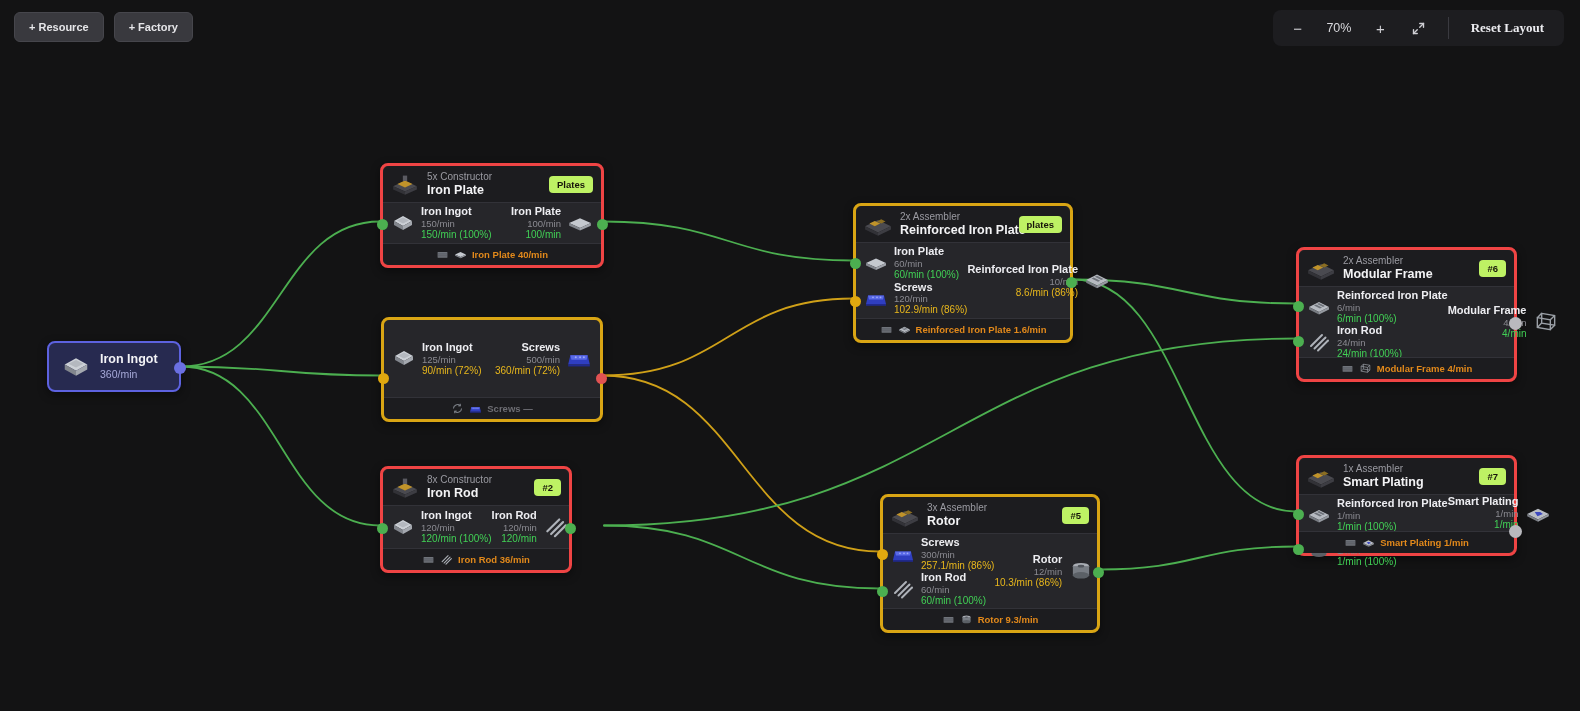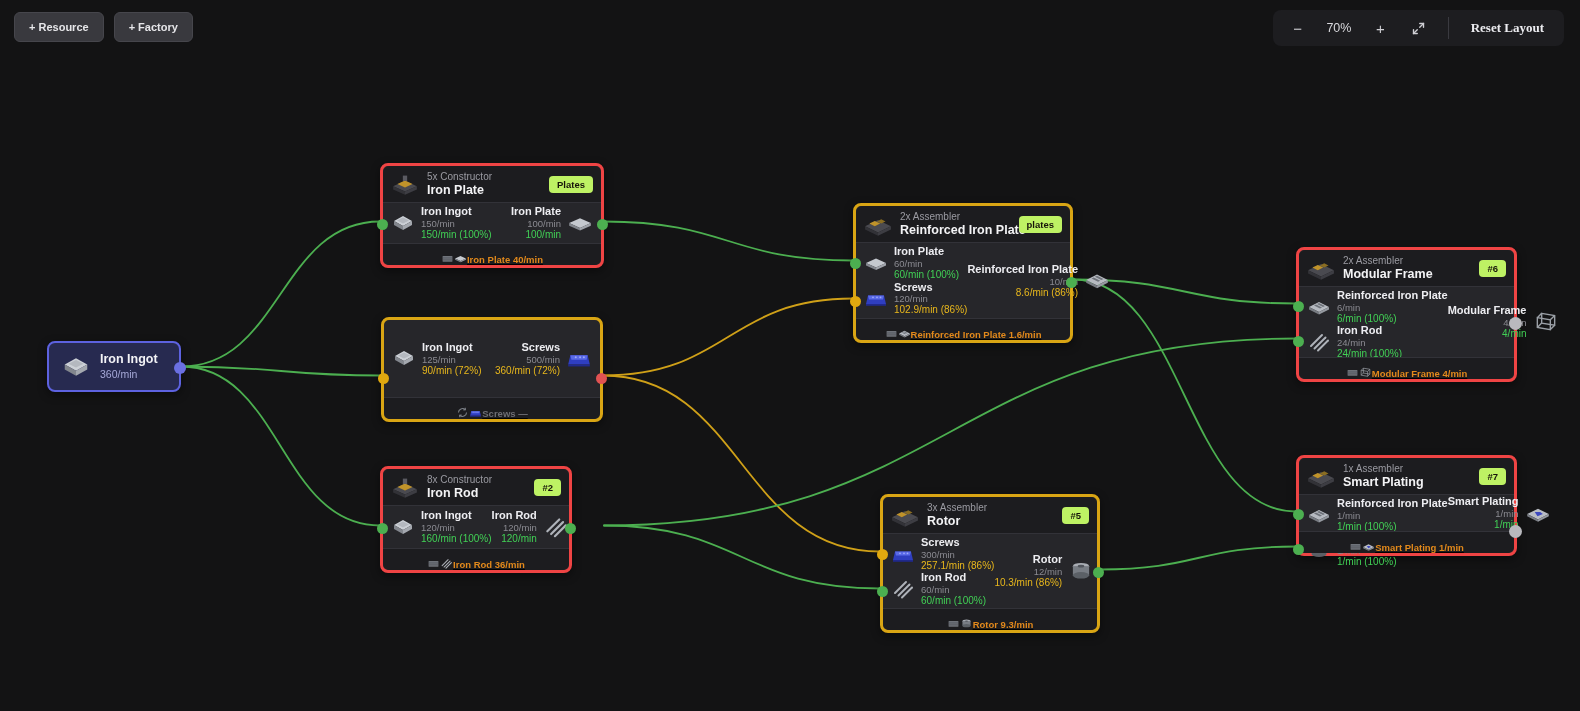--- a/index.html
+++ b/index.html
@@ -53,22 +53,22 @@
     padding:2px 8px;box-sizing:border-box;min-height:0;
   }
   .inputs{display:flex;flex-direction:column;justify-content:space-around;height:100%;}
   .in-row,.out-row{display:flex;align-items:center;gap:6px;}
   .item-text{display:flex;flex-direction:column;line-height:1.16;}
   .item-text.right{text-align:right;}
   .item-name{font-size:11px;font-weight:bold;color:#ededf1;white-space:nowrap;}
   .item-rate{font-size:9.5px;color:#8b8b92;white-space:nowrap;}
   .item-actual{font-size:10px;font-weight:normal;white-space:nowrap;}
   .node-footer{
-    flex:0 0 22px;box-sizing:border-box;display:flex;align-items:flex-end;justify-content:center;
-    background:#1c1c1f;border-top:1px solid #323238;border-radius:0 0 7px 7px;text-decoration:underline;
+    flex:0 0 22px;box-sizing:border-box;display:flex;align-items:center;justify-content:center;gap:5px;
+    background:#1c1c1f;border-top:1px solid #323238;border-radius:0 0 7px 7px;
   }
   .footer-text{font-size:9.5px;font-weight:bold;white-space:nowrap;}
   .icon{display:inline-flex;flex:0 0 auto;}
   .icon svg{width:100%;height:100%;display:block;}
   .handle{position:absolute;border-radius:50%;z-index:3;cursor:crosshair;}
   
   .node.resource{
     flex-direction:row;align-items:center;gap:9px;padding:0 12px;
     background:#272a50;border:2px solid #5d62e0;border-radius:8px;
   }
@@ -286,21 +286,21 @@
               <svg viewBox="0 0 24 24">
                 <polygon points="3,10 12,5 21,10 12,15" fill="#ccd0d6"></polygon>
                 <polygon points="3,10 12,15 12,19 3,14" fill="#82868d"></polygon>
                 <polygon points="21,10 12,15 12,19 21,14" fill="#a4a8af"></polygon>
                 <polygon points="6,9.4 12,6.4 18,9.4 12,12.4" fill="#b4b8bf"></polygon>
               </svg>
             </span>
             <div class="item-text">
               <span class="item-name">Iron Ingot</span>
               <span class="item-rate">120/min</span>
-              <span class="item-actual" style="color:#41d055">160/min (100%)</span>
+              <span class="item-actual" style="color:#41d055">120/min (100%)</span>
             </div>
           </div>
         </div>
         <div class="out-row">
           <div class="item-text right">
             <span class="item-name">Iron Rod</span>
             <span class="item-rate">120/min</span>
             <span class="item-actual" style="color:#41d055">120/min</span>
           </div>
           <span class="icon" style="width:26px;height:26px;">

